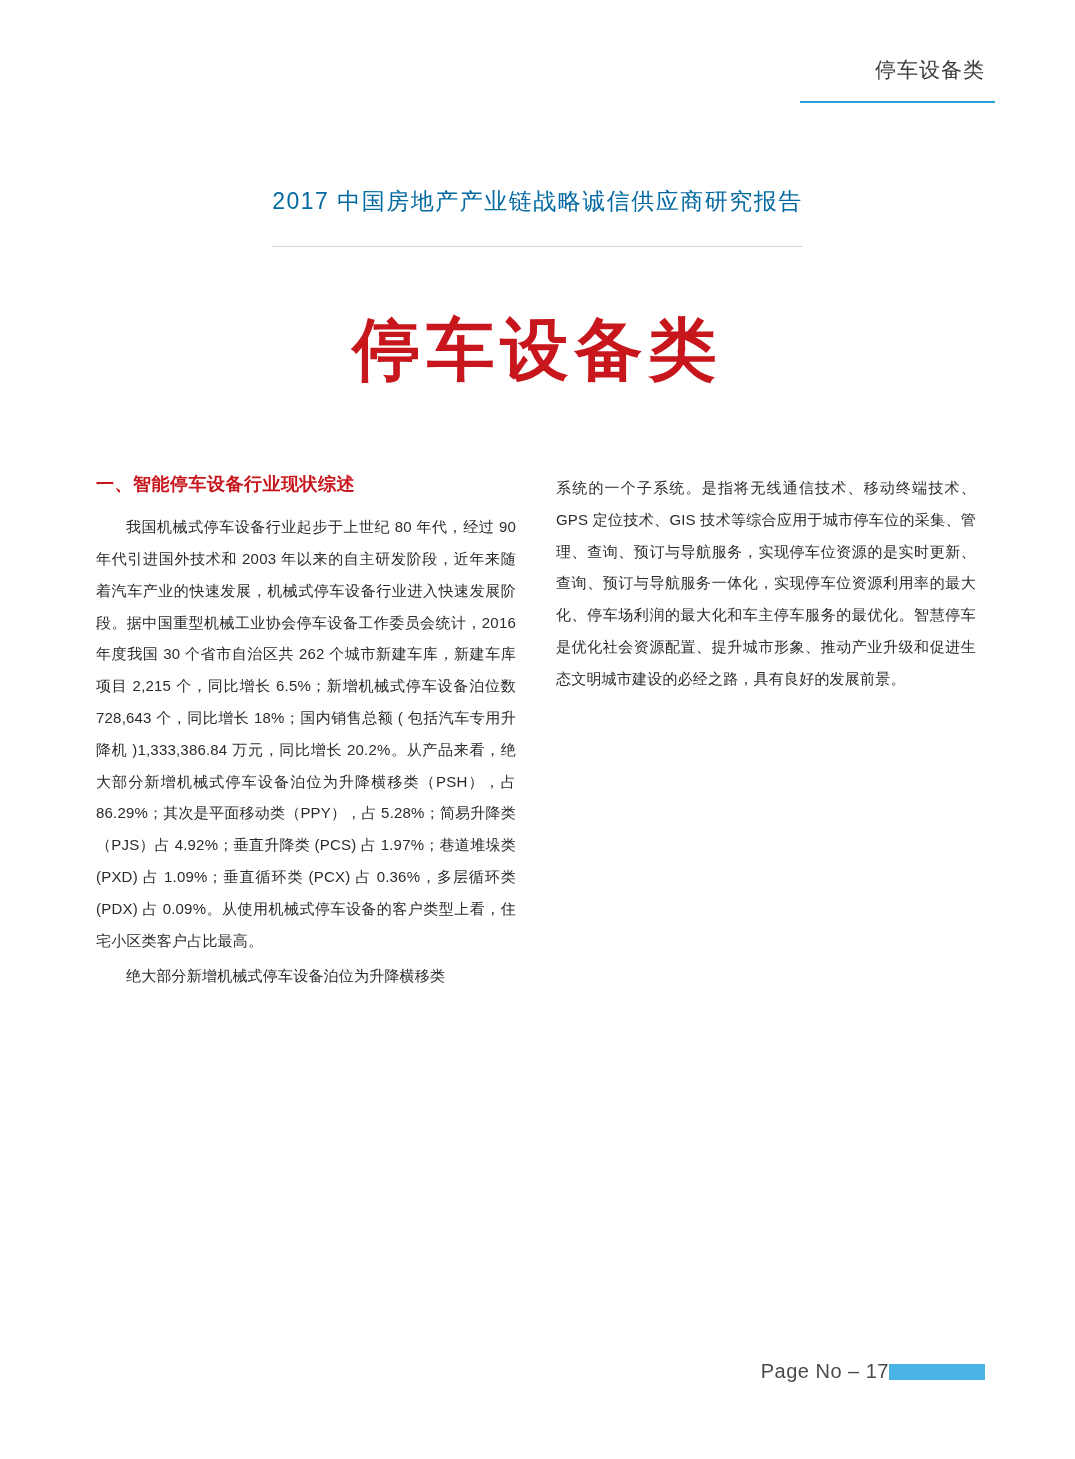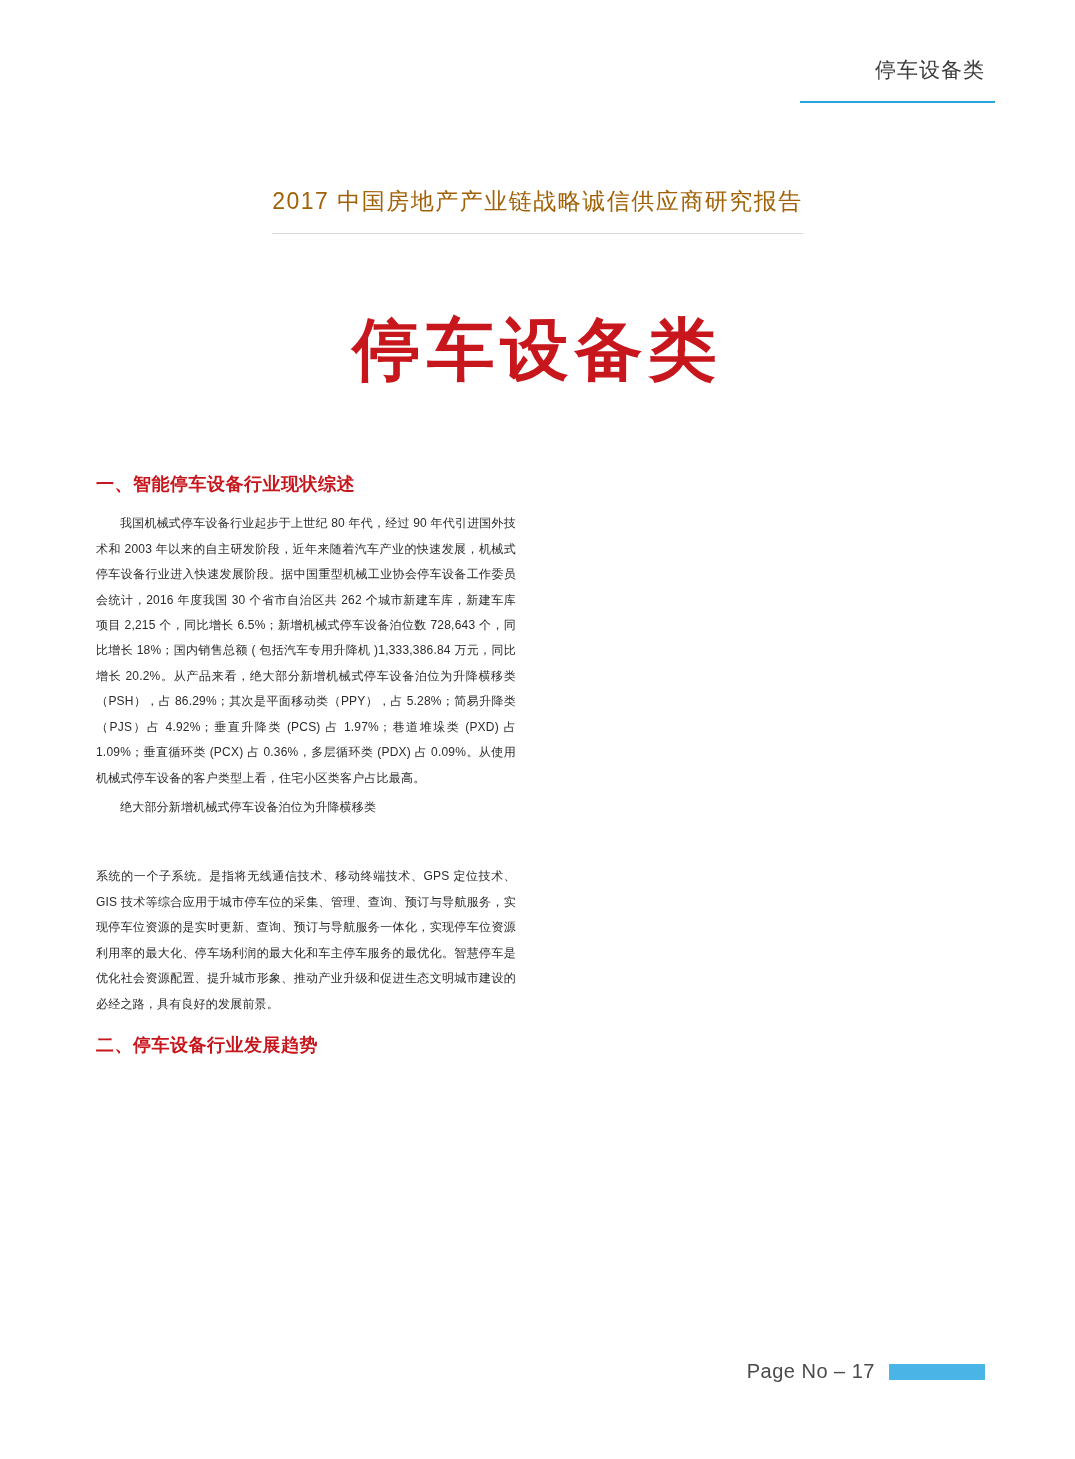--- a/index.html
+++ b/index.html
@@ -46,24 +46,24 @@
   
   .report-title-wrap {
     position: absolute;
     top: 186px;
     left: 0;
     width: 100%;
     text-align: center;
   }
   .report-title {
     font-size: 23px;
-    color: #a16207;
+    color: #0369a1;
     letter-spacing: 1.5px;
     display: inline-block;
-    padding-bottom: 16px;
+    padding-bottom: 29px;
     border-bottom: 1px solid #d8d8d8;
   }
 
   
   .category-title-wrap {
     position: absolute;
     top: 305px;
     left: 0;
     width: 100%;
     text-align: center;
@@ -77,57 +77,55 @@
   }
 
   
   .columns {
     position: absolute;
     top: 472px;
     left: 96px;
     width: 884px;
     display: flex;
     gap: 40px;
-    flex-direction: column;
   }
   .col {
     width: 420px;
   }
   .section-heading {
     color: #c8161d;
     font-size: 18px;
     font-weight: bold;
     letter-spacing: 0.5px;
     margin: 0 0 14px 0;
     line-height: 1.4;
   }
   .col p {
     margin: 0 0 4px 0;
-    font-size: 12px;
+    font-size: 15px;
     line-height: 2.12;
     text-align: justify;
     text-justify: inter-ideograph;
     color: #2b2b2b;
     letter-spacing: 0.2px;
   }
   .col p.indent {
     text-indent: 2em;
   }
   .col .section-heading.second {
     margin-top: 16px;
   }
 
   
   .footer {
     position: absolute;
     bottom: 76px;
     right: 90px;
     display: flex;
     align-items: center;
-    gap: 14px;
     margin-left: 20px;
   }
   .page-no {
     font-size: 20px;
     color: #4a4a4a;
     letter-spacing: 0.5px;
   }
   .footer-bar {
     width: 96px;
     height: 16px;
@@ -151,20 +149,19 @@
 </div>
 
 <div class="columns">
   <div class="col">
     <h2 class="section-heading">一、智能停车设备行业现状综述</h2>
     <p class="indent">我国机械式停车设备行业起步于上世纪 80 年代，经过 90 年代引进国外技术和 2003 年以来的自主研发阶段，近年来随着汽车产业的快速发展，机械式停车设备行业进入快速发展阶段。据中国重型机械工业协会停车设备工作委员会统计，2016 年度我国 30 个省市自治区共 262 个城市新建车库，新建车库项目 2,215 个，同比增长 6.5%；新增机械式停车设备泊位数 728,643 个，同比增长 18%；国内销售总额 ( 包括汽车专用升降机 )1,333,386.84 万元，同比增长 20.2%。从产品来看，绝大部分新增机械式停车设备泊位为升降横移类（PSH），占 86.29%；其次是平面移动类（PPY），占 5.28%；简易升降类（PJS）占 4.92%；垂直升降类 (PCS) 占 1.97%；巷道堆垛类 (PXD) 占 1.09%；垂直循环类 (PCX) 占 0.36%，多层循环类 (PDX) 占 0.09%。从使用机械式停车设备的客户类型上看，住宅小区类客户占比最高。</p>
     <p class="indent">绝大部分新增机械式停车设备泊位为升降横移类</p>
   </div>
   <div class="col">
     <p>系统的一个子系统。是指将无线通信技术、移动终端技术、GPS 定位技术、GIS 技术等综合应用于城市停车位的采集、管理、查询、预订与导航服务，实现停车位资源的是实时更新、查询、预订与导航服务一体化，实现停车位资源利用率的最大化、停车场利润的最大化和车主停车服务的最优化。智慧停车是优化社会资源配置、提升城市形象、推动产业升级和促进生态文明城市建设的必经之路，具有良好的发展前景。</p>
-    <h2 class="section-heading second">二、停车设备行业发展趋势</h2>
   </div>
 </div>
 
 <div class="footer">
   <span class="page-no">Page No – 17</span>
   <span class="footer-bar"></span>
 </div>
 
 </body></html>

